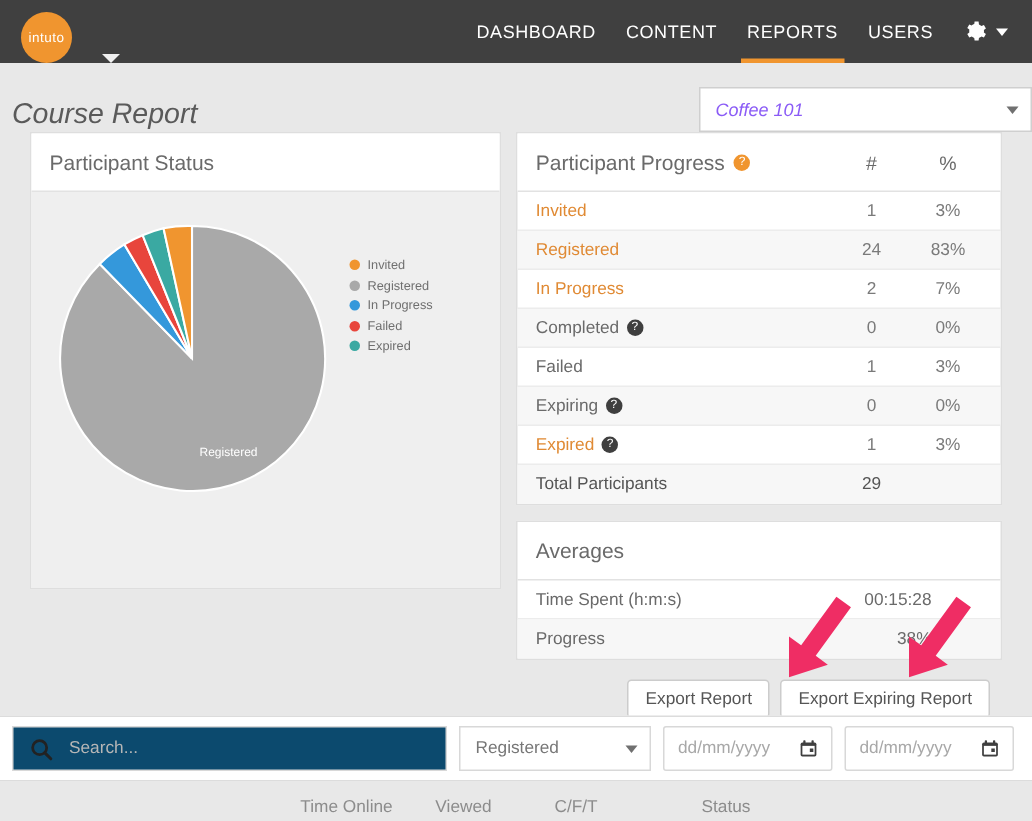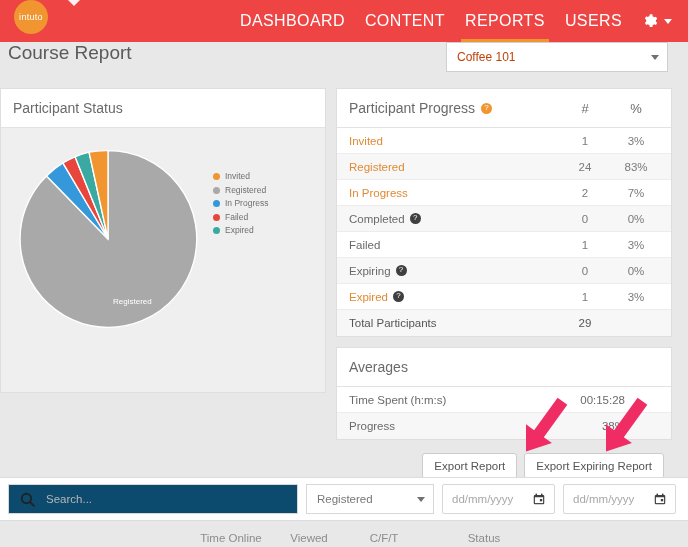--- a/index.html
+++ b/index.html
@@ -8,23 +8,23 @@
     width: 688px; height: 547px;
     overflow: hidden;
     background: #e8e8e8;
     font-family: "Liberation Sans", sans-serif;
   }
   body { position: relative; }
 
   
   .topbar {
     height: 42px;
-    background: #ef4444;
-    display: flex;
-    align-items: flex-start;
+    background: #404040;
+    display: flex;
+    align-items: flex-end;
     padding: 0 12px 0 14px;
     position: relative;
   }
   .logo {
     width: 34px; height: 34px;
     border-radius: 50%;
     background: #f0952f;
     display: flex; align-items: center; justify-content: center;
     color: #ffffff;
     font-size: 9px;
@@ -39,21 +39,21 @@
     opacity: .92;
   }
   .nav {
     margin-left: auto;
     display: flex;
     align-items: center;
     height: 42px;
   }
   .nav-item {
     color: #ffffff;
-    font-size: 16px;
+    font-size: 12px;
     letter-spacing: .4px;
     padding: 0 10px;
     height: 42px;
     display: flex; align-items: center;
     position: relative;
     cursor: pointer;
   }
   .nav-item.active::after {
     content: "";
     position: absolute;
@@ -71,53 +71,54 @@
     width: 0; height: 0;
     border-left: 4.5px solid transparent;
     border-right: 4.5px solid transparent;
     border-top: 5px solid #ffffff;
   }
 
   
   .page-head {
     height: 46px;
     display: flex;
-    align-items: flex-start;
-    padding: 0 20px 0 8px;
+    align-items: flex-end;
+    padding: 0 0 0 8px;
+    font-style: italic;
   }
   .page-title {
     font-size: 19px;
     color: #5a5a5a;
     font-weight: normal;
   }
   .course-select {
     margin-left: auto;
     width: 222px;
     height: 30px;
     background: #ffffff;
     border: 1px solid #cfcfcf;
     display: flex;
     align-items: center;
     padding: 0 8px 0 10px;
     font-size: 12px;
-    color: #c2410c;
+    color: #8b5cf6;
     cursor: pointer;
   }
   .sel-caret {
     margin-left: auto;
     width: 0; height: 0;
     border-left: 4px solid transparent;
     border-right: 4px solid transparent;
     border-top: 5px solid #707070;
   }
 
   
   .columns {
     display: flex;
-    padding: 0 0;
+    padding: 0 20px;
     gap: 10px;
     align-items: flex-start;
   }
   .col-left  { width: 326px; }
   .col-right { width: 336px; }
 
   .card {
     background: #ffffff;
     border: 1px solid #dedede;
   }

